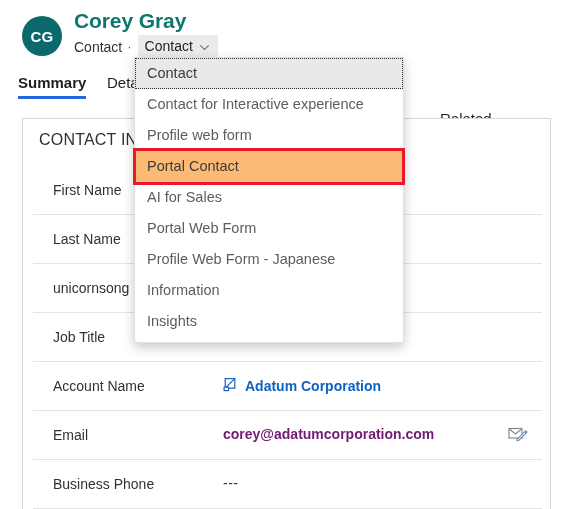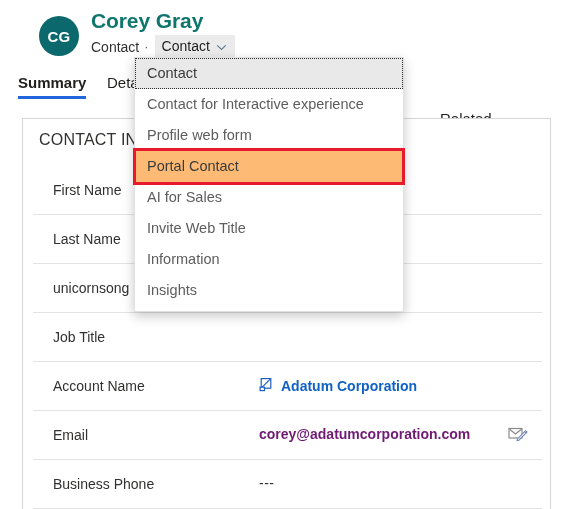--- a/index.html
+++ b/index.html
@@ -12,21 +12,21 @@
     overflow: hidden;
     background: #ffffff;
     font-family: "Liberation Sans", sans-serif;
     color: #323130;
     position: relative;
   }
 
   
   #header {
     position: absolute;
-    left: 17px; top: 0;
+    left: 0; top: 0;
     width: 496px;
     height: 72px;
   }
   #avatar {
     position: absolute;
     left: 22px; top: 16px;
     width: 40px; height: 40px;
     border-radius: 50%;
     background: #0b696d;
     color: #ffffff;
@@ -149,21 +149,20 @@
     color: #323130;
     white-space: nowrap;
   }
   .field-value {
     position: absolute;
     left: 190px;
     top: 15px;
     font-size: 14px;
     color: #201f1e;
     white-space: nowrap;
-    margin-left: 36px;
   }
   .field-value.empty {
     color: #323130;
     letter-spacing: .5px;
   }
   .field-value.link {
     color: #0f62c4;
     font-weight: 700;
     display: flex;
     align-items: center;
@@ -312,16 +311,17 @@
     <div class="field-value empty">---</div>
   </div>
 </div>
 
 <div id="form-dropdown">
   <div class="dd-item selected">Contact</div>
   <div class="dd-item">Contact for Interactive experience</div>
   <div class="dd-item">Profile web form</div>
   <div class="dd-item highlighted">Portal Contact</div>
   <div class="dd-item">AI for Sales</div>
-  <div class="dd-item">Invite Web Title</div>
+  <div class="dd-item">Portal Web Form</div>
+  <div class="dd-item">Profile Web Form - Japanese</div>
   <div class="dd-item">Information</div>
   <div class="dd-item">Insights</div>
 </div>
 
 </body></html>

